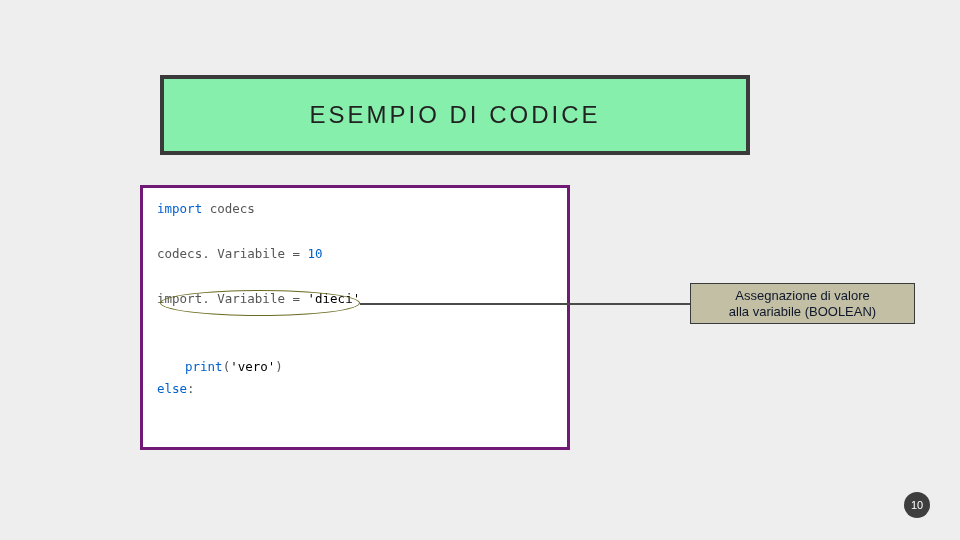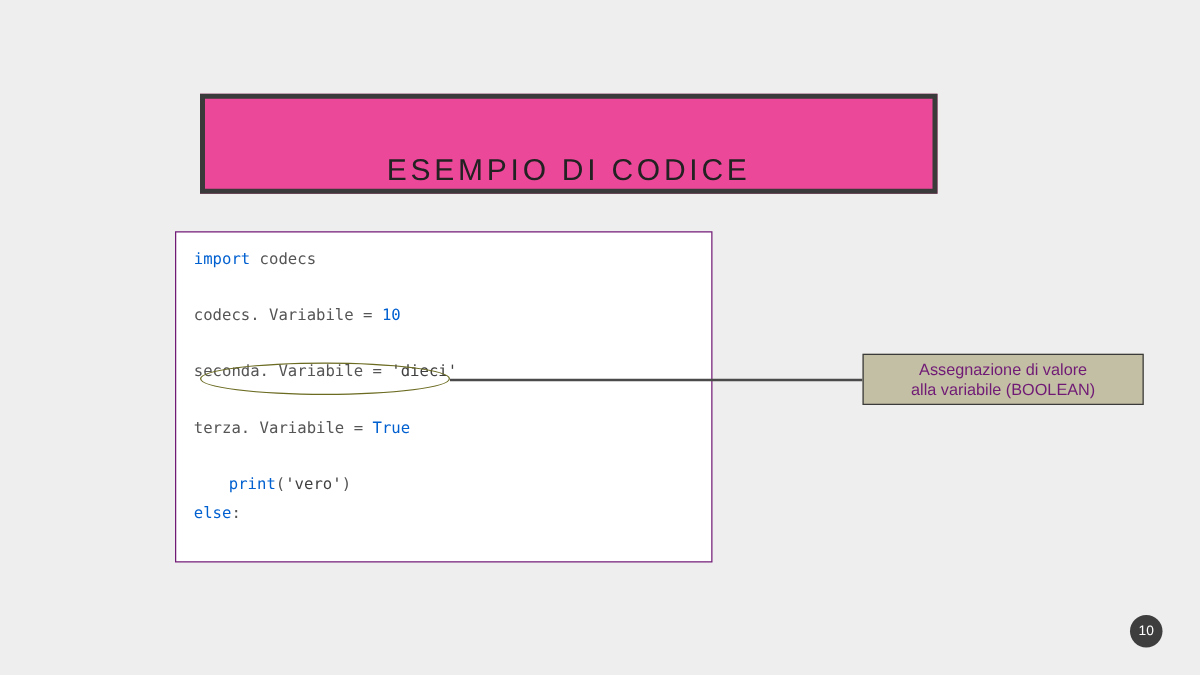--- a/index.html
+++ b/index.html
@@ -13,47 +13,47 @@
     overflow: hidden;
     position: relative;
   }
   .title-box {
     position: absolute;
     left: 160px;
     top: 75px;
     width: 590px;
     height: 80px;
     border: 4px solid #3a3a3a;
-    background: #ec4899;
+    background: #86efac;
     display: flex;
-    align-items: flex-end;
+    align-items: center;
     justify-content: center;
   }
   .title-text {
     font-size: 24px;
     letter-spacing: 3px;
     color: #222;
   }
   .code-box {
     position: absolute;
     left: 140px;
     top: 185px;
     width: 430px;
     height: 265px;
     background: #ffffff;
-    border: 1px solid #701a75;
+    border: 3px solid #701a75;
     padding: 10px 14px;
     font-family: Consolas, Menlo, monospace;
     font-size: 12.5px;
     color: #555;
     line-height: 1.8;
   }
   .code-box .kw { color: #0060d0; }
   .code-box .val { color: #0060d0; }
-  .code-box .str { color: #404040; }
+  .code-box .str { color: #000000; }
   .code-box .indent { display:inline-block; width: 28px; }
   .ellipse {
     position: absolute;
     left: 160px;
     top: 290px;
     width: 200px;
     height: 26px;
     border: 1.5px solid #6a6a20;
     border-radius: 50% / 50%;
     background: transparent;
@@ -69,21 +69,21 @@
   }
   .annotation {
     position: absolute;
     left: 690px;
     top: 283px;
     width: 225px;
     background: #c3bfa5;
     border: 1.5px solid #3a3a3a;
     text-align: center;
     font-size: 13px;
-    color: #701a75;
+    color: #0f172a;
     padding: 4px 4px;
     line-height: 1.2;
   }
   .page-badge {
     position: absolute;
     right: 30px;
     bottom: 22px;
     width: 26px;
     height: 26px;
     border-radius: 50%;
@@ -107,26 +107,23 @@
     <span class="kw">import</span>
     <span> </span>
     <span>codecs</span>
   </div>
   <div>&nbsp;</div>
   <div>
     <span>codecs. Variabile = </span><span class="val">10</span>
   </div>
   <div>&nbsp;</div>
   <div>
-    <span>seconda. Variabile = </span><span class="str">'dieci'</span>
+    <span>import. Variabile = </span><span class="str">'dieci'</span>
   </div>
   <div>&nbsp;</div>
-  <div>
-    <span>terza. Variabile = </span><span class="val">True</span>
-  </div>
   <div>&nbsp;</div>
   <div>
     <span class="indent"></span><span class="kw">print</span><span>(</span><span class="str">'vero'</span><span>)</span>
   </div>
   <div>
     <span class="kw">else</span><span>:</span>
   </div>
 </div>
 
 <div class="ellipse"></div>

